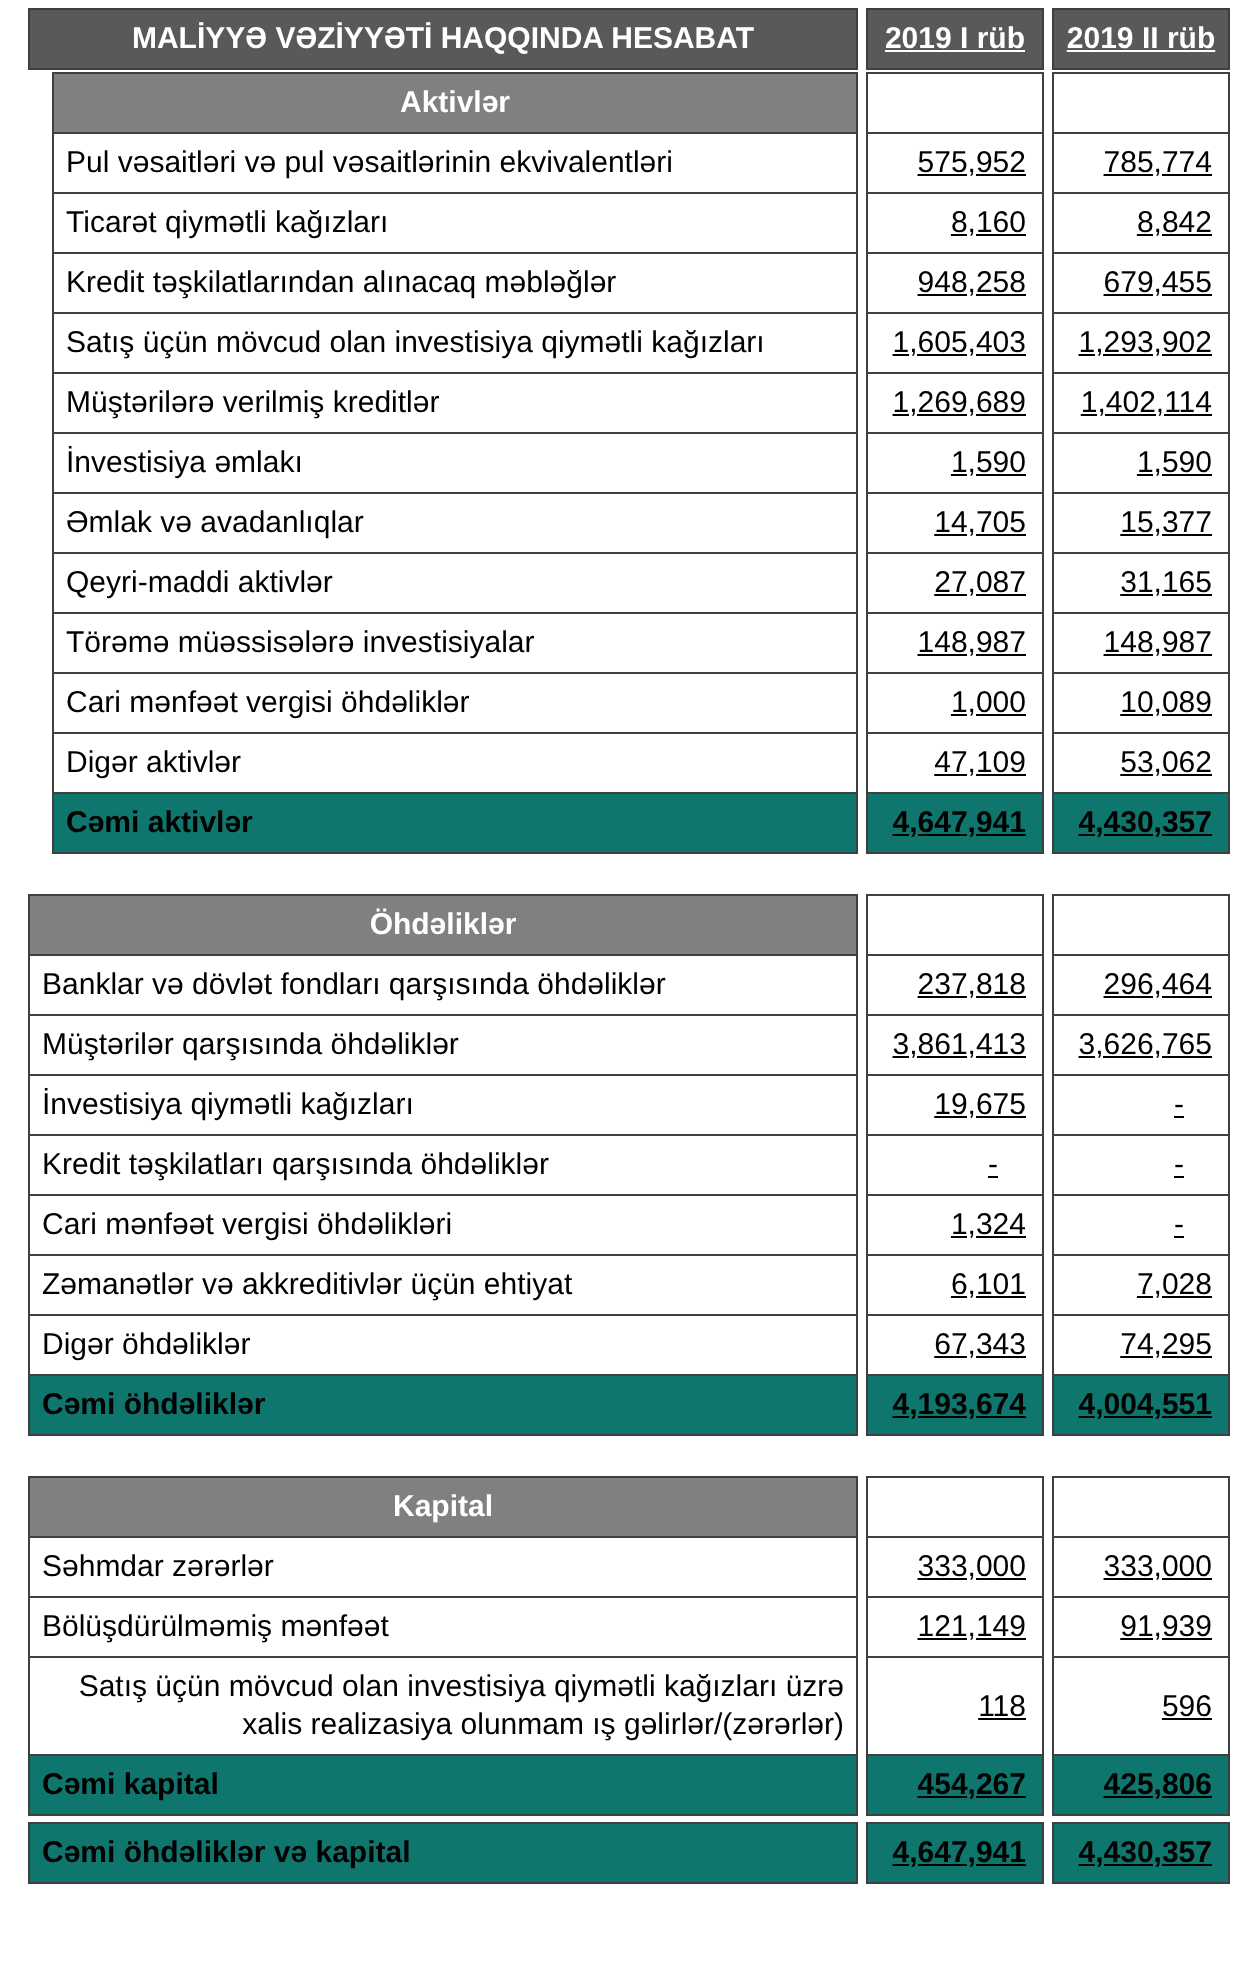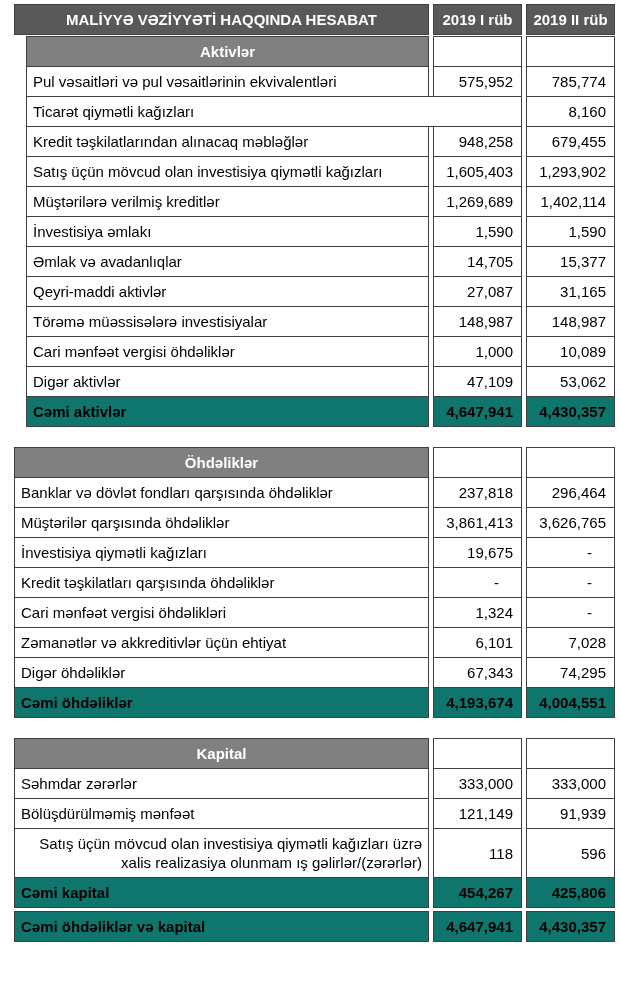--- a/index.html
+++ b/index.html
@@ -25,20 +25,21 @@
   }
   .val-cell {
     flex: 0 0 89px;
     width: 89px;
     padding: 5px 8px;
     line-height: 19px;
     display: flex;
     align-items: center;
     justify-content: flex-end;
     white-space: nowrap;
+    text-decoration: underline;
   }
   .val-cell.dash { padding-right: 22px; }
   .header-row { margin-top: 0; margin-bottom: 2px; }
   .header-row .cell {
     background: #595959;
     color: #ffffff;
     font-weight: bold;
     justify-content: center;
     text-align: right;
   }
@@ -73,20 +74,21 @@
           <div class="cell val-cell"></div>
         </div>
         <div class="row data-row">
           <div class="cell label-cell">Pul vəsaitləri və pul vəsaitlərinin ekvivalentləri</div>
           <div class="cell val-cell">575,952</div>
           <div class="cell val-cell">785,774</div>
         </div>
         <div class="row data-row">
           <div class="cell label-cell">Ticarət qiymətli kağızları</div>
           <div class="cell val-cell">8,160</div>
+          <div class="cell val-cell">8,842</div>
         </div>
         <div class="row data-row">
           <div class="cell label-cell">Kredit təşkilatlarından alınacaq məbləğlər</div>
           <div class="cell val-cell">948,258</div>
           <div class="cell val-cell">679,455</div>
         </div>
         <div class="row data-row">
           <div class="cell label-cell">Satış üçün mövcud olan investisiya qiymətli kağızları</div>
           <div class="cell val-cell">1,605,403</div>
           <div class="cell val-cell">1,293,902</div>

